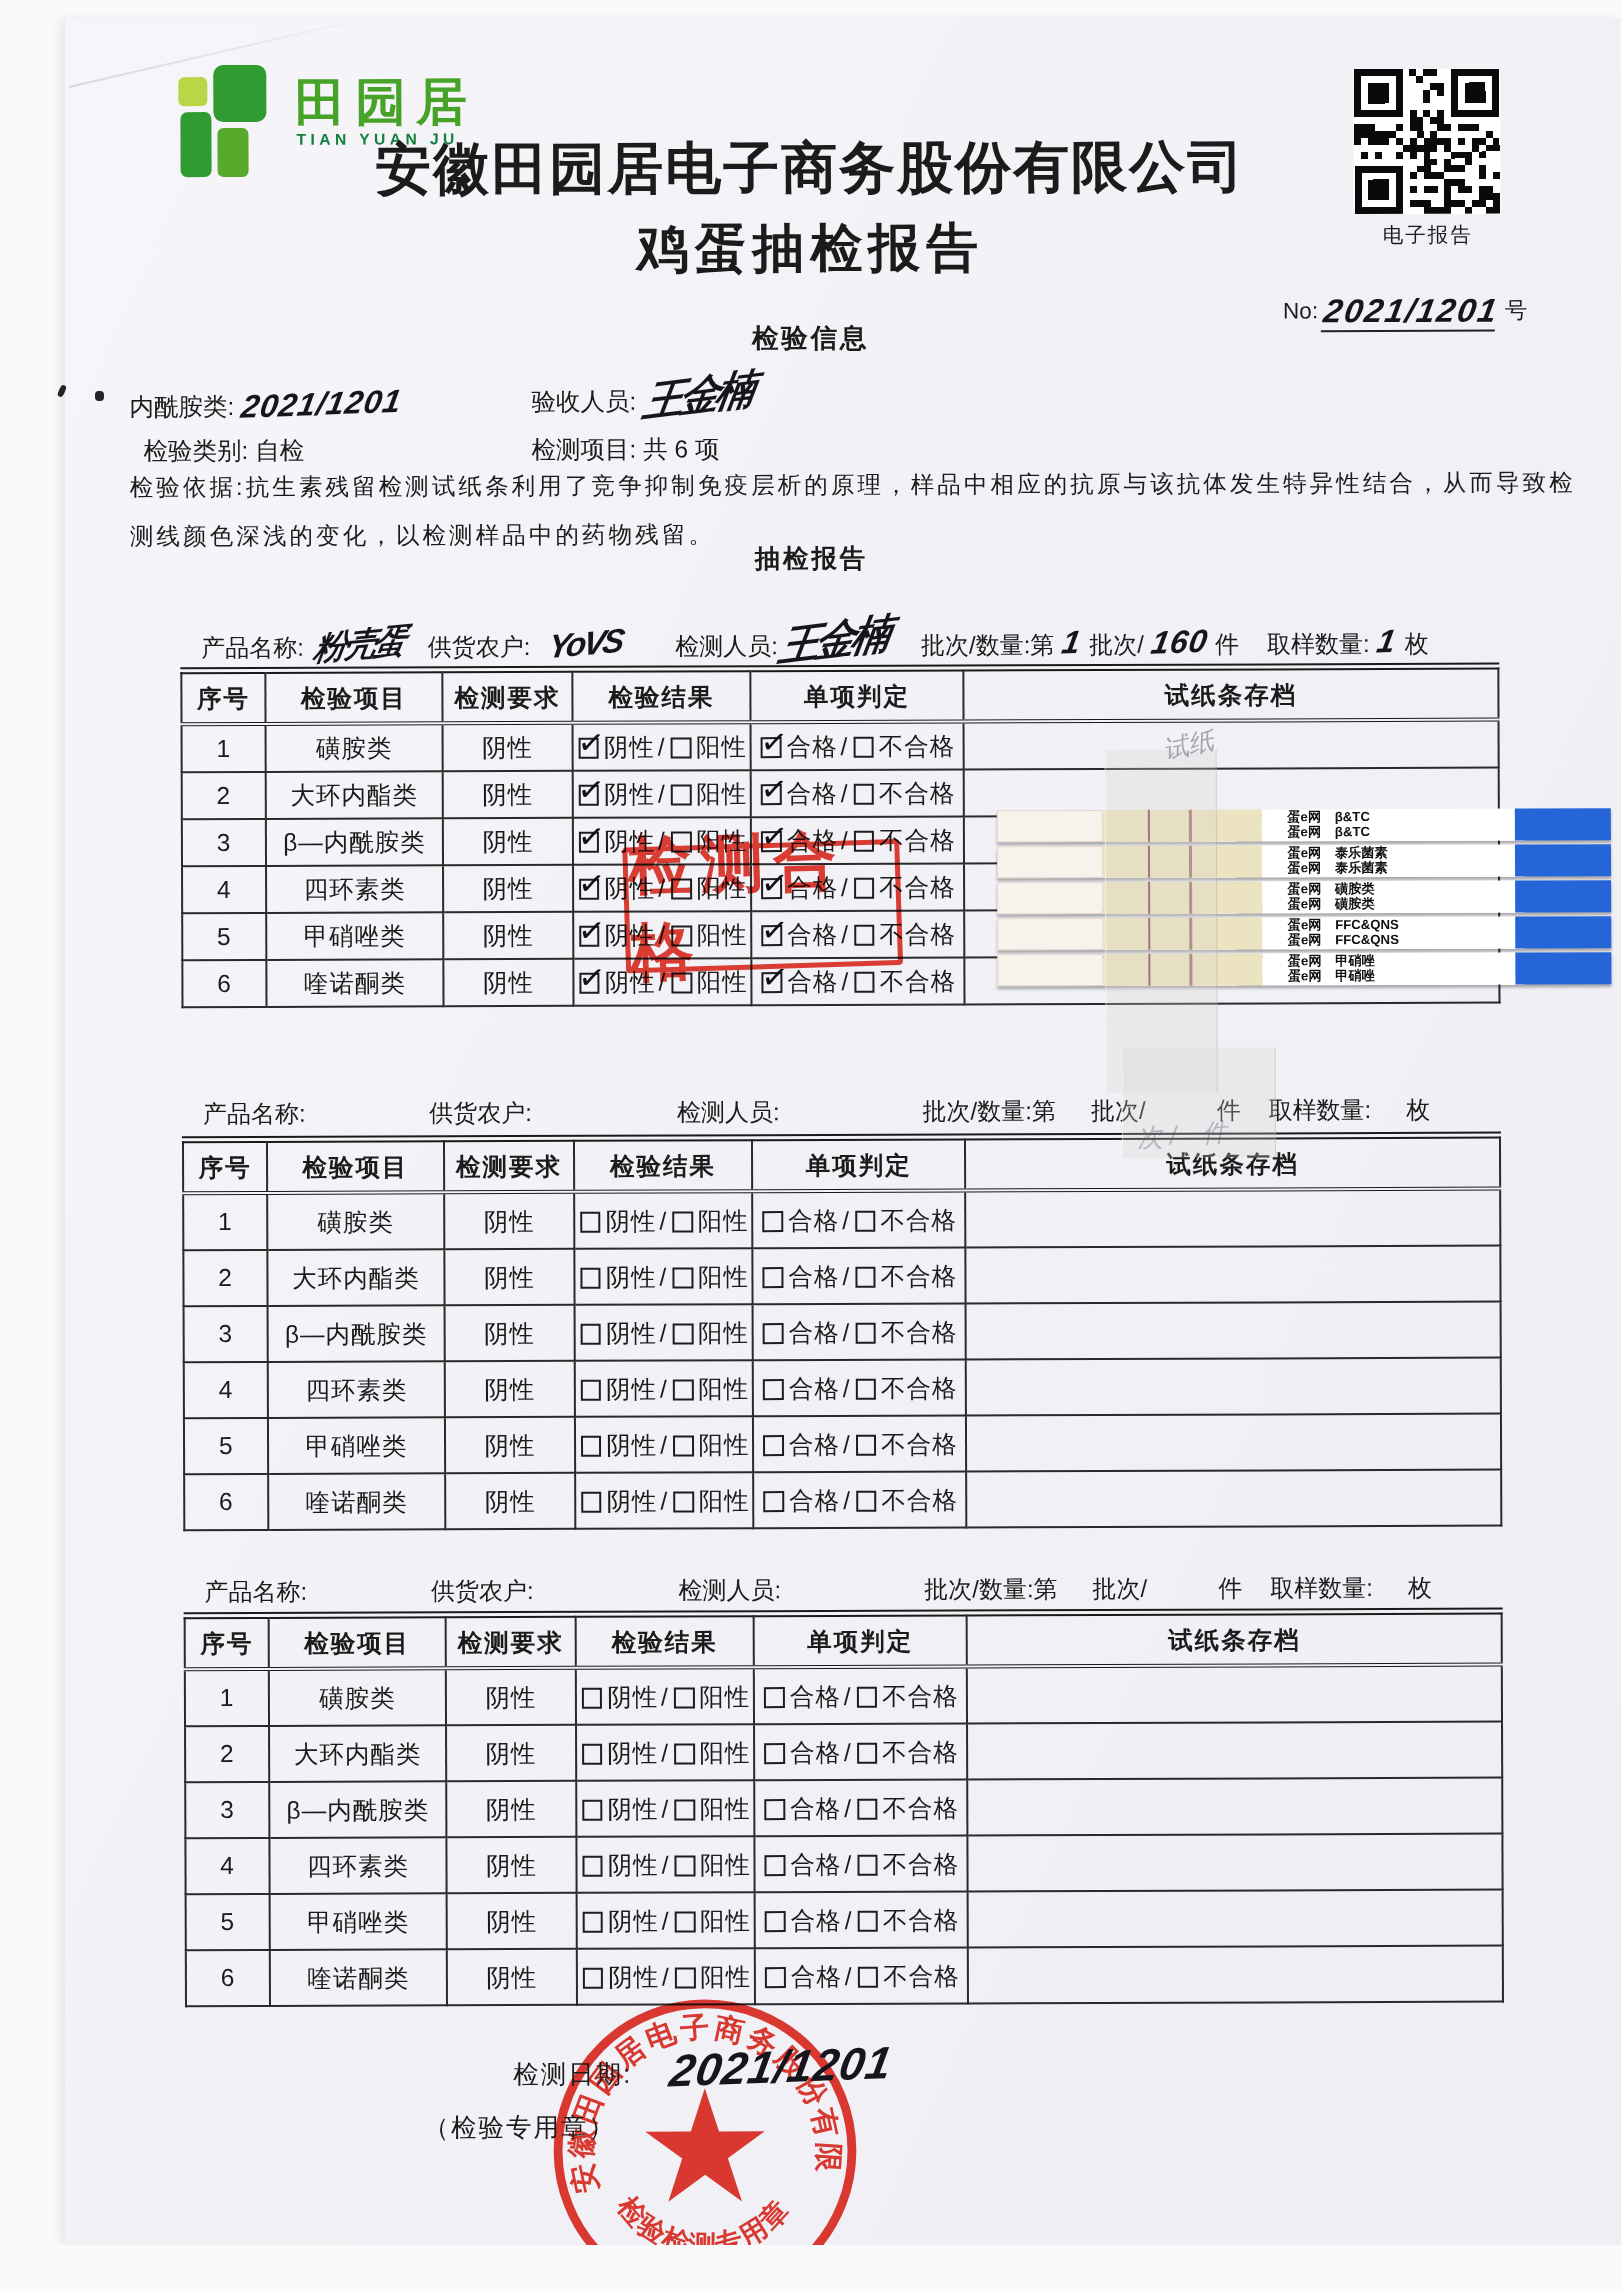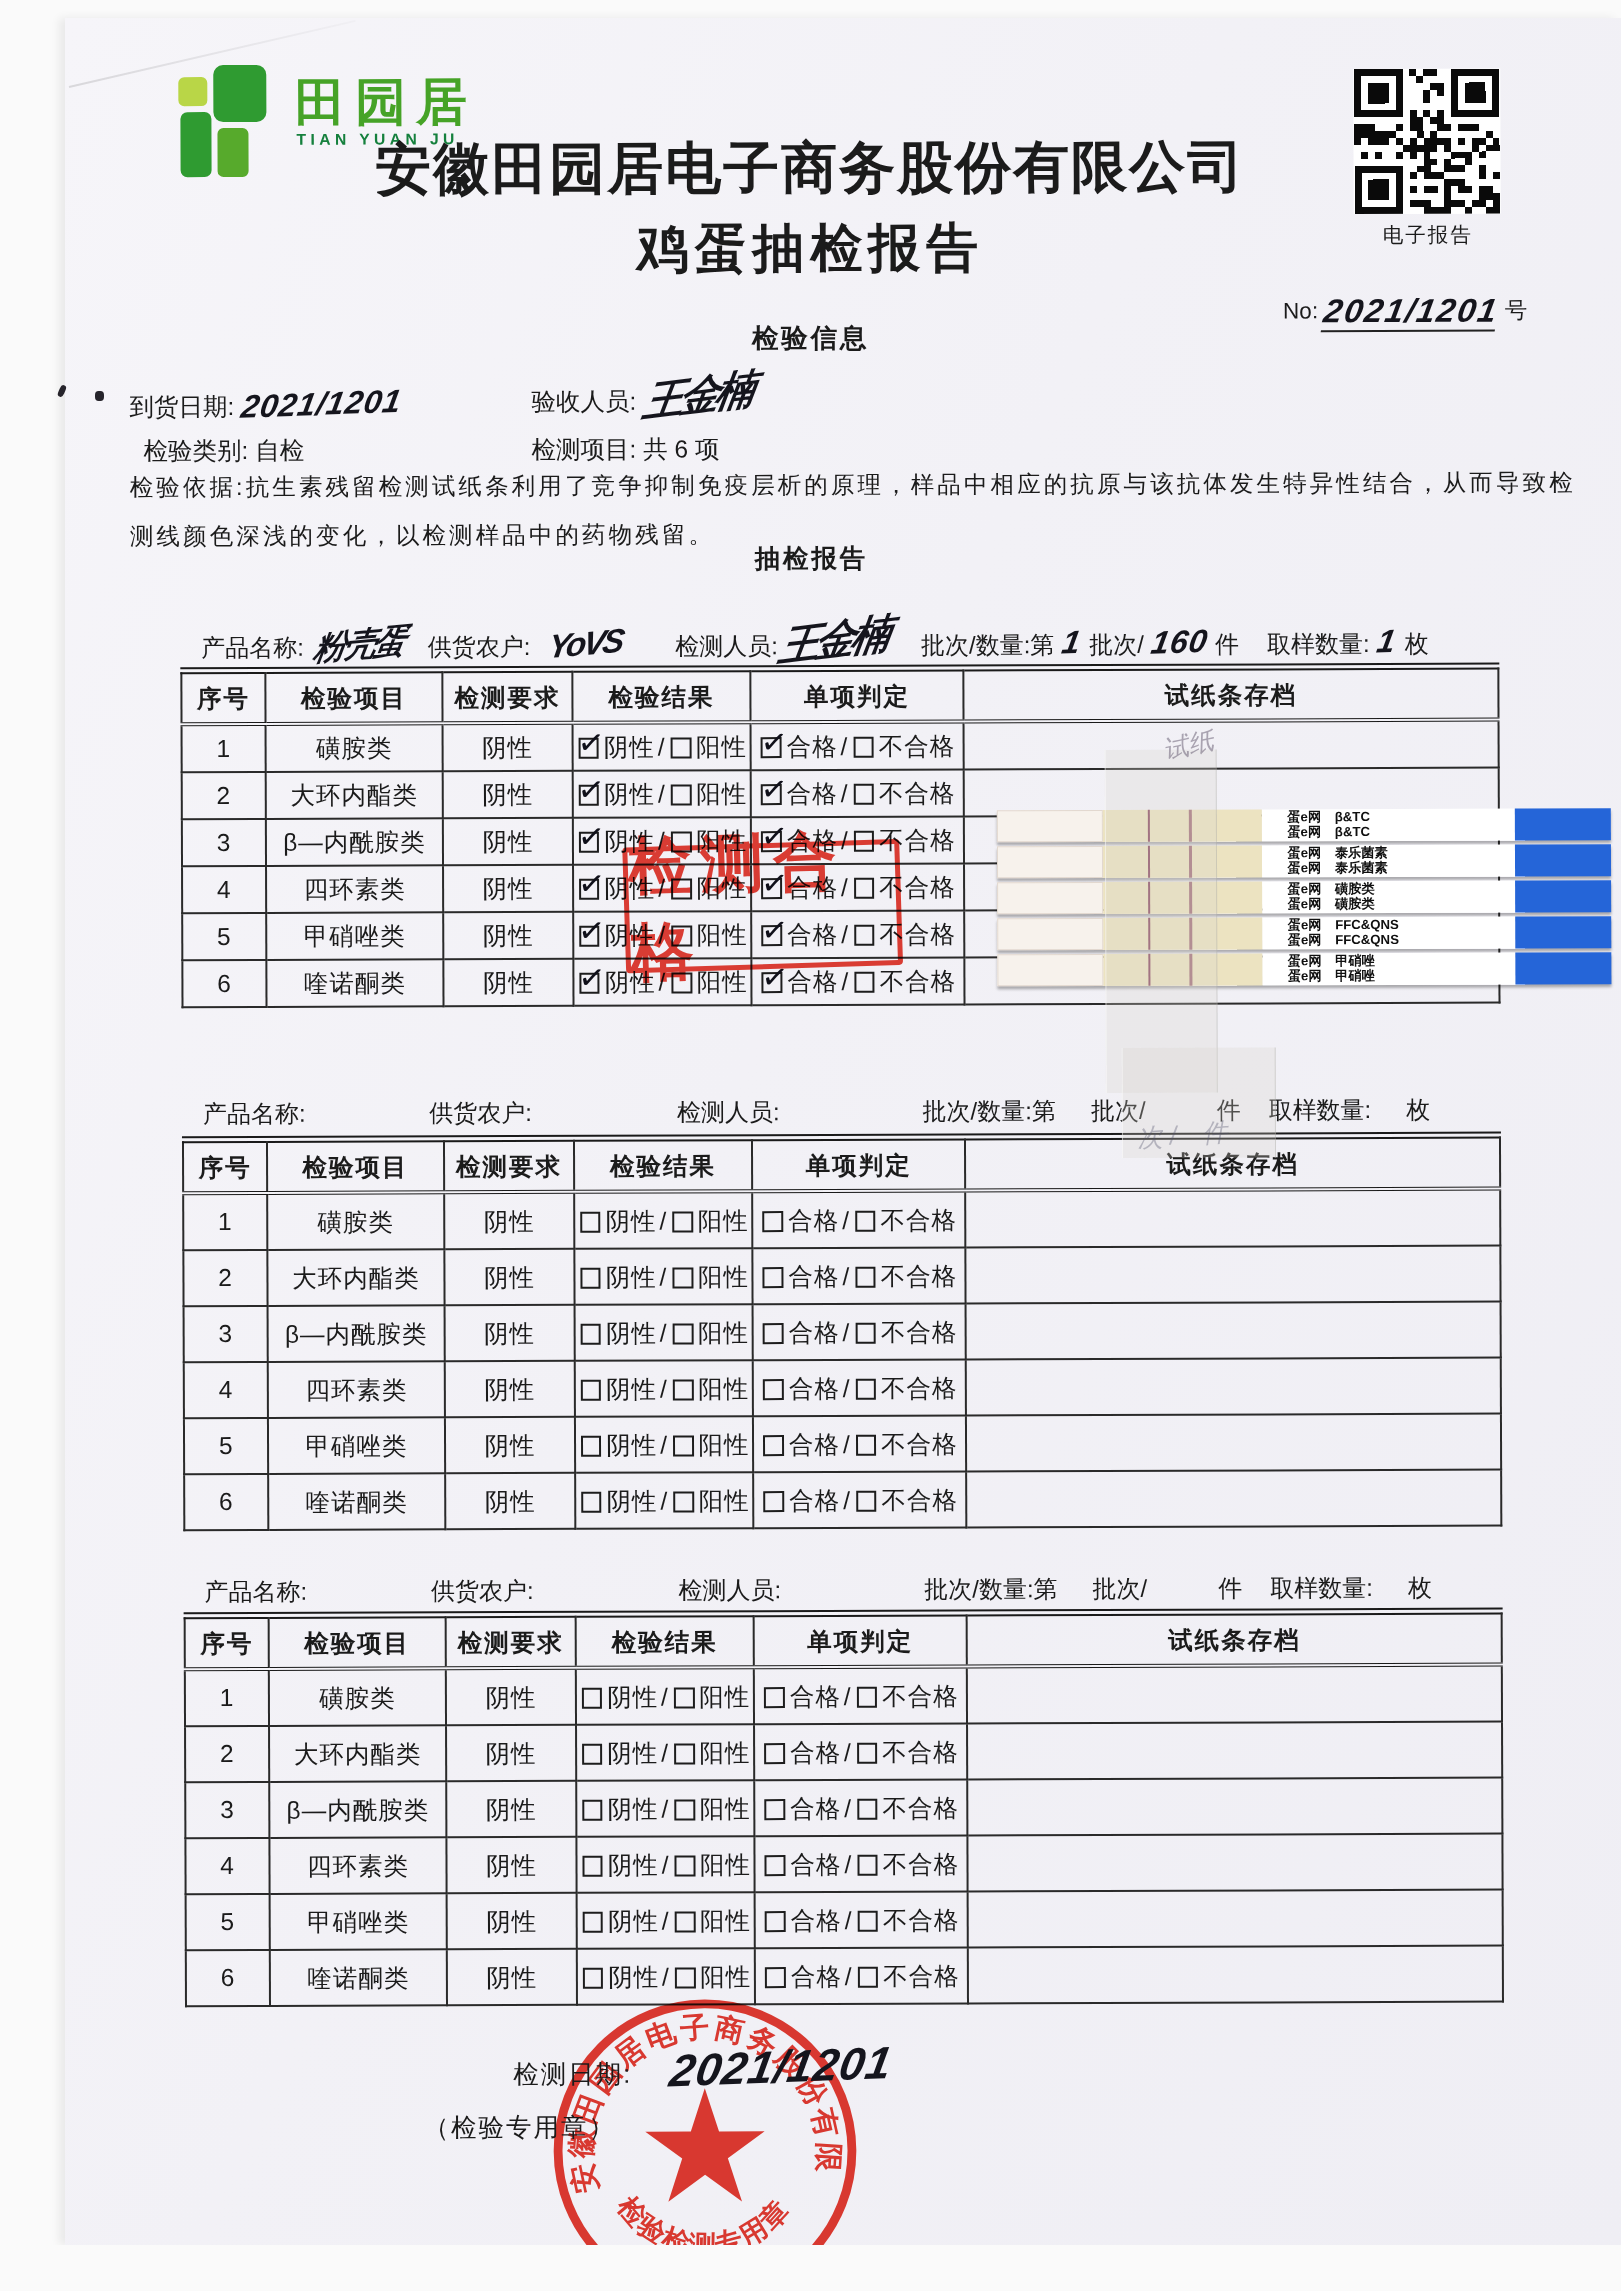--- a/index.html
+++ b/index.html
@@ -240,21 +240,21 @@
       </svg>
     <div class="qr-cap">电子报告</div>
     <div class="no-line">
       <span class="lab">No:</span>
       <span class="no-val hw">2021/1201</span>
       <span>号</span>
     </div>
 
     <div class="h-sec" style="top:320px;">检验信息</div>
     <div class="iline" style="left:132px;top:384px;">
-      <span class="lab">到货日期:</span>
+      <span class="lab">内酰胺类:</span>
       <span class="hw hwdate">2021/1201</span>
     </div>
     <div class="iline" style="left:534px;top:384px;">
       <span class="lab">验收人员:</span>
       <span class="hw sig">王金楠</span>
     </div>
     <div class="iline" style="left:146px;top:432px;">
       <span class="lab">检验类别:</span>
       <span>自检</span>
     </div>

